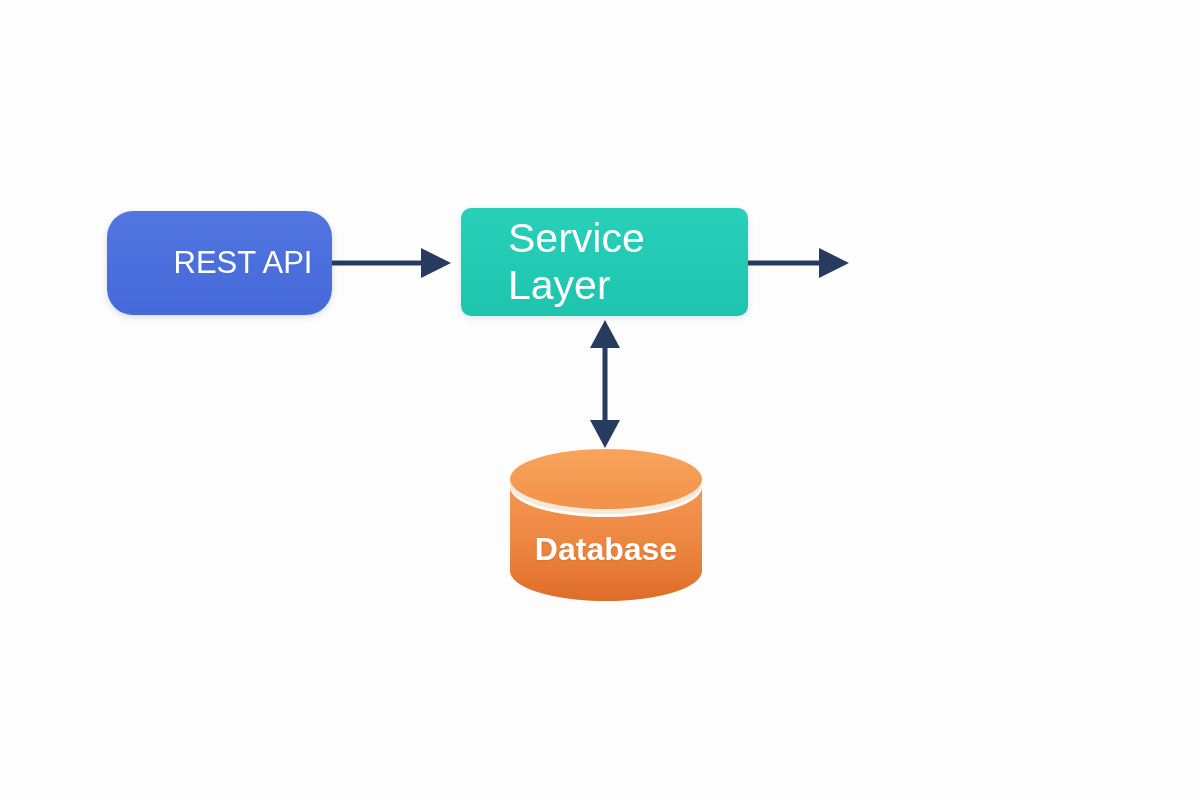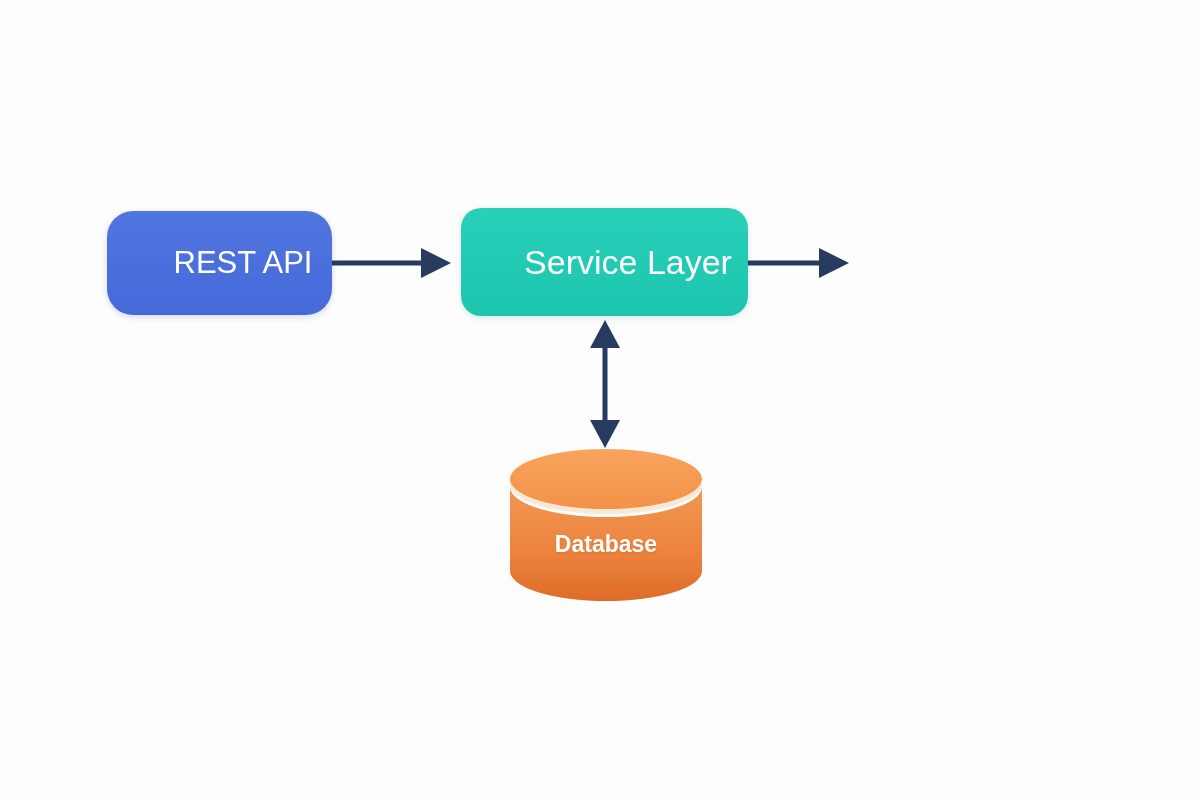--- a/index.html
+++ b/index.html
@@ -29,24 +29,24 @@
     width: 225px; height: 104px;
     border-radius: 26px;
     background: linear-gradient(180deg, #5176e0 0%, #4569d9 100%);
     color: #ffffff;
     font-size: 31px;
     box-shadow: 0 2px 6px rgba(40, 60, 120, 0.18);
   }
   .node-service {
     left: 461px; top: 208px;
     width: 287px; height: 108px;
-    border-radius: 20px;
+    border-radius: 10px;
     background: linear-gradient(180deg, #29d0b9 0%, #1ec5ae 100%);
     color: #ffffff;
-    font-size: 34px;
+    font-size: 41px;
     box-shadow: 0 2px 6px rgba(20, 120, 110, 0.15);
     align-items: center;
   }
   .node-external {
     left: 852px; top: 209px;
     width: 238px; height: 109px;
     border-radius: 24px;
     background: linear-gradient(180deg, #f1f1f1 0%, #ececec 100%);
     color: #2b4167;
     font-size: 30px;
@@ -65,21 +65,21 @@
     left: 0; top: 0;
   }
   .cylinder-label {
     position: absolute;
     left: 0;
     top: 82px;
     width: 192px;
     text-align: center;
     color: #ffffff;
     font-weight: 700;
-    font-size: 23px;
+    font-size: 32px;
     text-shadow: 0 1px 2px rgba(180, 90, 20, 0.35);
   }
 </style>
 </head>
 <body>
 
 <div class="canvas">
 
   <div class="node node-rest">
     <span>REST API</span>

